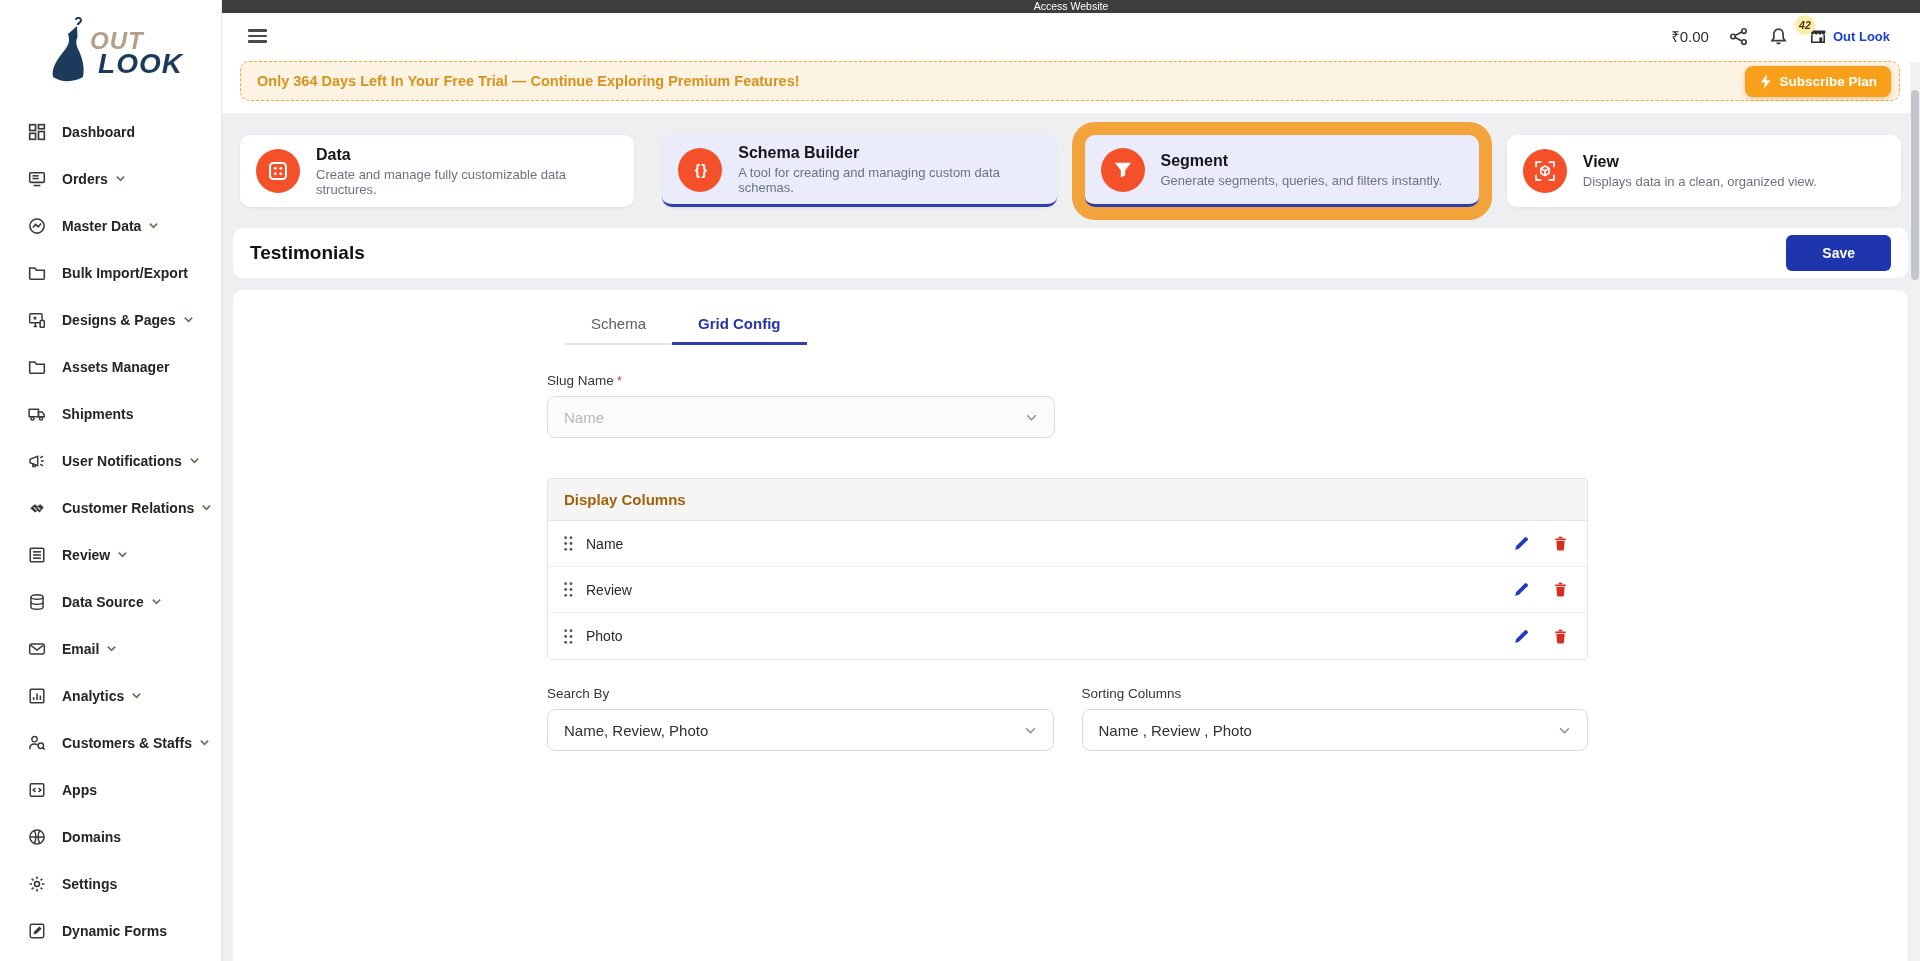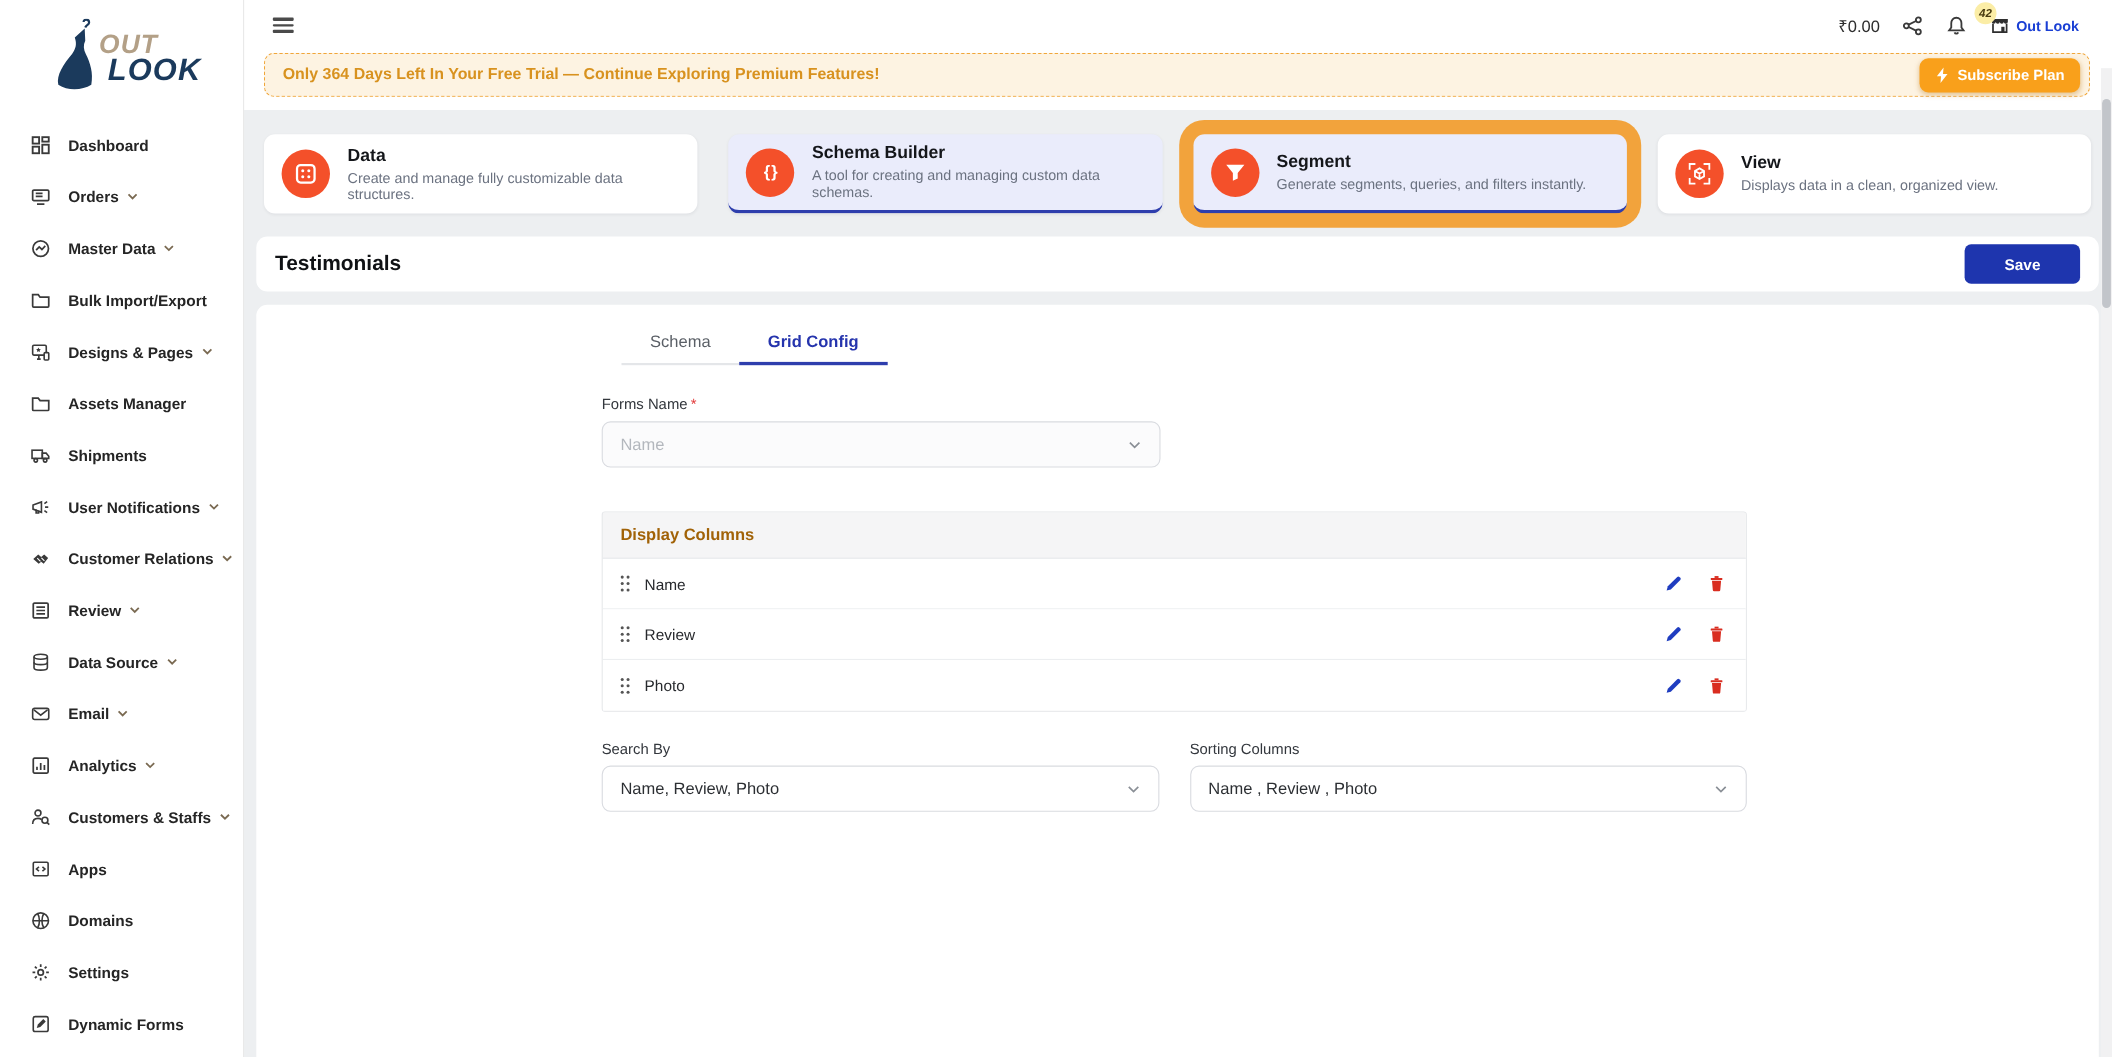--- a/index.html
+++ b/index.html
@@ -354,20 +354,21 @@
             </svg>
           </span>
         <span class="nav-label">Dynamic Forms</span>
       </div>
 
     </nav>
   </aside>
 
   <div class="main">
 
+    <div class="access-bar">Access Website</div>
 
     <div class="header-zone">
       <div class="header-row">
         <div class="hamburger">
             <span></span>
             <span></span>
             <span></span>
           </div>
         <div class="header-right">
           <span class="balance">₹0.00</span>
@@ -474,21 +475,21 @@
       <div class="panel">
 
         <div class="tabs">
           <div class="tab">Schema</div>
           <div class="tab active">Grid Config</div>
         </div>
 
         <div class="form-col">
 
           <div class="field-label">
-            <span>Forms Name</span><span class="req">*</span>
+            <span>Slug Name</span><span class="req">*</span>
           </div>
           <div class="select placeholder slug-select">
             <span class="sel-value">Name</span>
             <svg viewBox="0 0 12 12" fill="none" stroke="currentColor" stroke-width="1.4">
                 <polyline points="2,4 6,8 10,4"></polyline>
               </svg>
           </div>
 
           <div class="dc-panel">
             <div class="dc-header">Display Columns</div>

